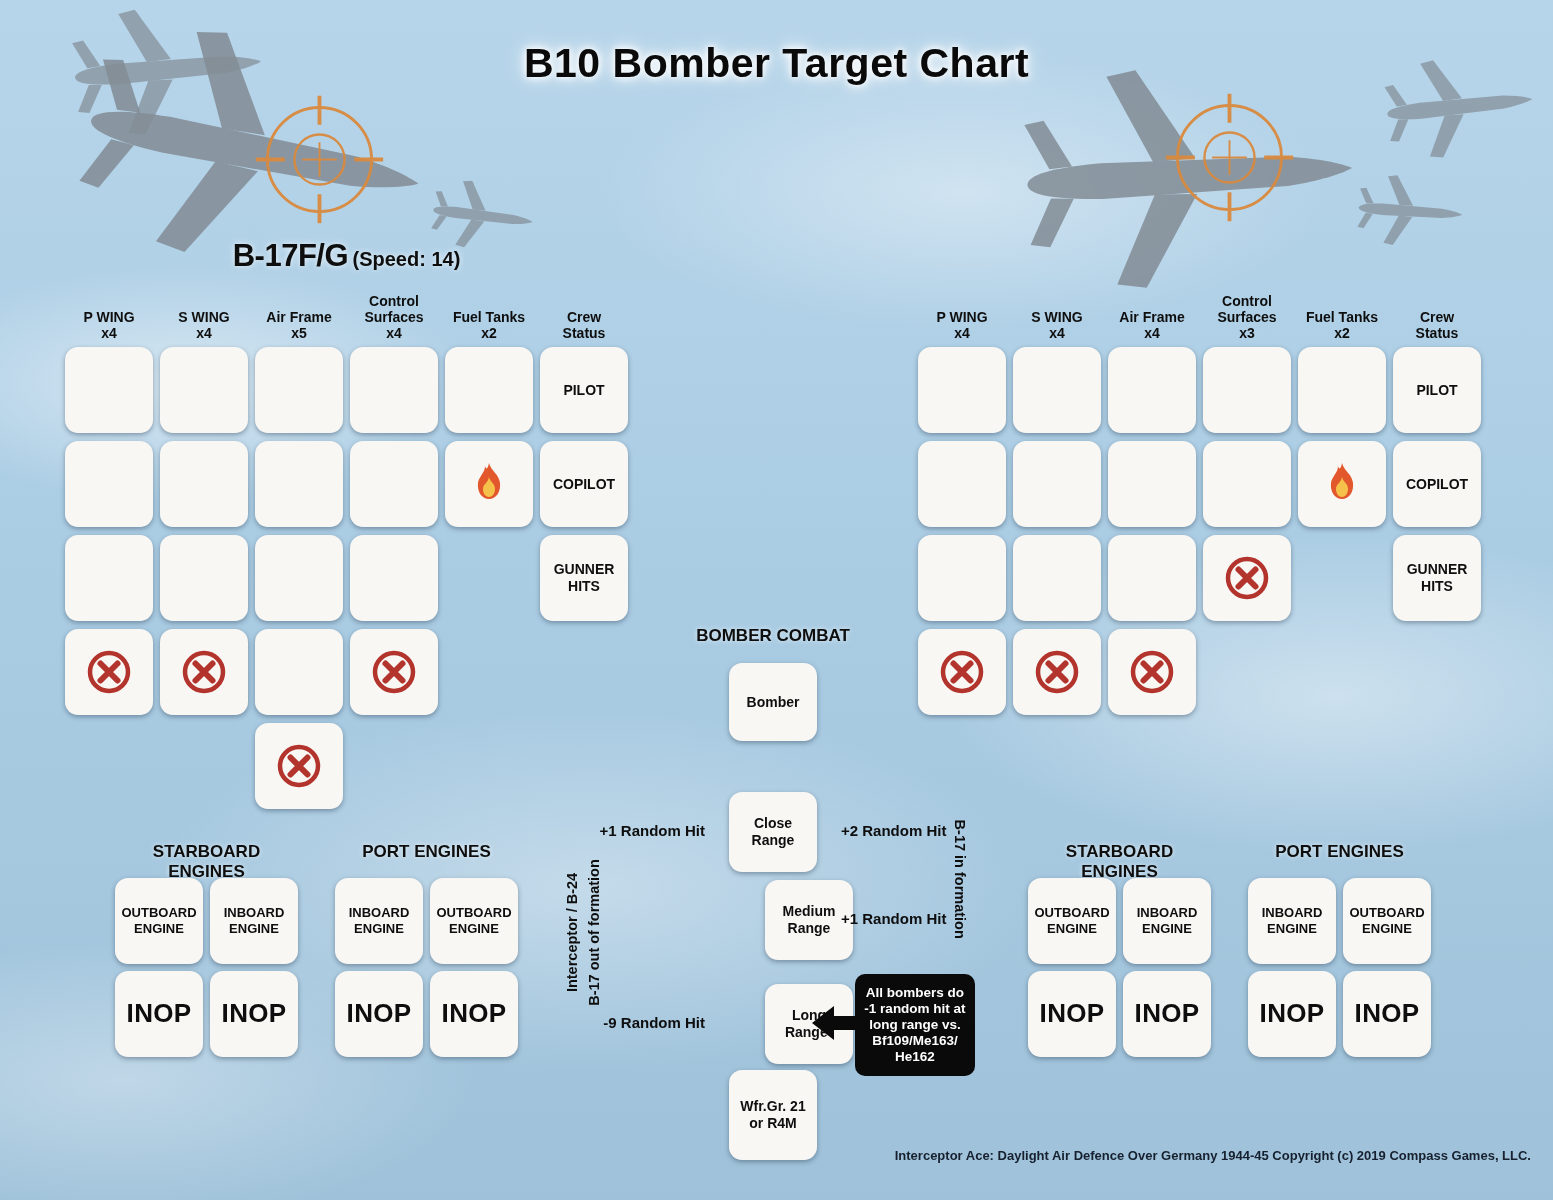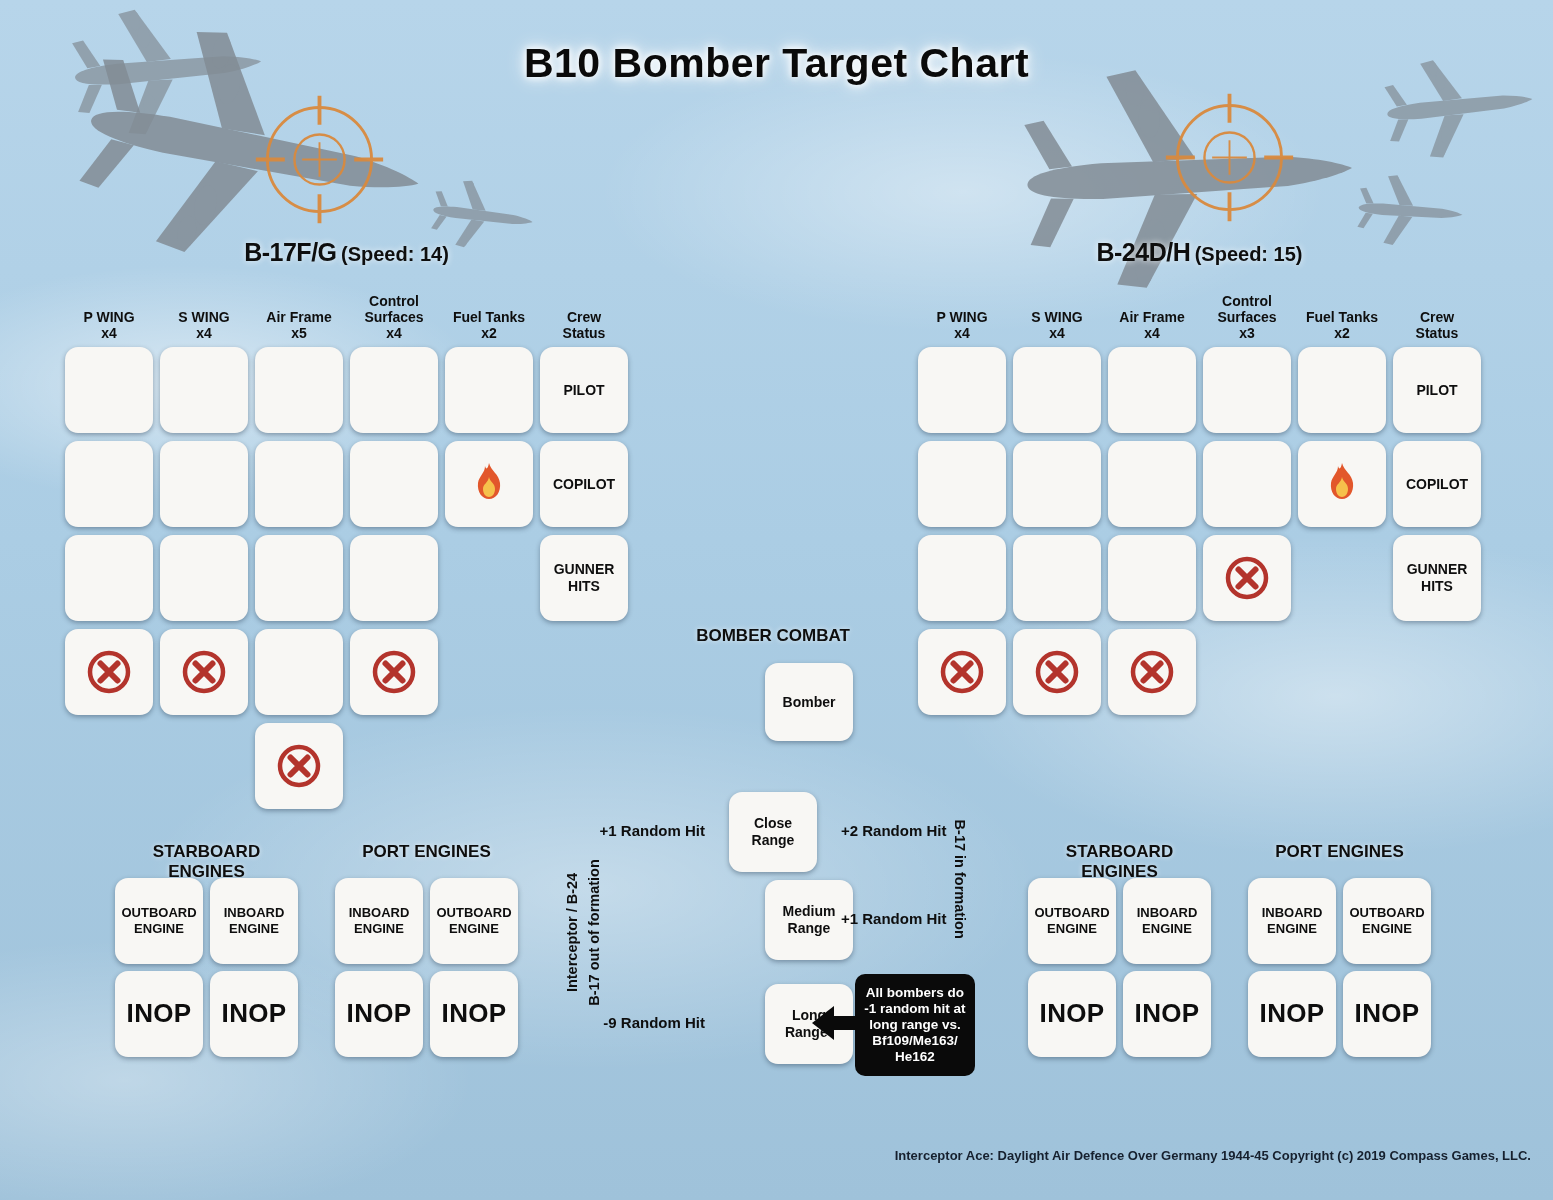--- a/index.html
+++ b/index.html
@@ -22,21 +22,21 @@
   .plane{position:absolute;fill:#828c95;opacity:.85;}
   .plane.dim{opacity:.7;}
   .crosshair{position:absolute;opacity:.95;}
   .box{
     position:absolute;width:88px;height:86px;background:#f8f7f4;border-radius:13px;
     box-shadow:0 2px 5px rgba(20,40,60,.38);
     display:flex;align-items:center;justify-content:center;
   }
   .panel-title{position:absolute;width:563px;text-align:center;white-space:nowrap;
     text-shadow:0 0 6px rgba(255,255,255,.85);}
-  .panel-title .pname{font-size:25px;font-weight:bold;letter-spacing:-.5px;}
+  .panel-title .pname{font-size:31px;font-weight:bold;letter-spacing:-.5px;}
   .panel-title .pspeed{font-size:20px;font-weight:bold;}
   .col-head{
     position:absolute;width:94px;height:62px;display:flex;flex-direction:column;
     justify-content:flex-end;align-items:center;text-align:center;
     font-size:14px;font-weight:bold;line-height:1.14;
   }
   .ch-name{max-width:88px;}
   .ch-name.narrow{max-width:58px;}
   .box-label{font-size:14px;font-weight:bold;text-align:center;line-height:1.2;padding:0 9px;}
   .engine-label{font-size:13px;padding:0 4px;}
@@ -185,21 +185,20 @@
     </div>
     <div class="box" style="left: 540px; top: 347px;">
       <div class="box-label">PILOT</div>
     </div>
     <div class="box" style="left: 540px; top: 441px;">
       <div class="box-label">COPILOT</div>
     </div>
     <div class="box" style="left: 540px; top: 535px;">
       <div class="box-label">GUNNER HITS</div>
     </div>
-    <div class="panel-title" style="left: 918px; top: 238px;"><span class="pname">B-24D/H</span> <span class="pspeed">(Speed: 15)</span></div>
     <div class="col-head" style="left: 915px; top: 280px;">
       <div class="ch-name">P WING</div>
       <div class="ch-mult">x4</div>
     </div>
     <div class="box" style="left: 918px; top: 347px;"></div>
     <div class="box" style="left: 918px; top: 441px;"></div>
     <div class="box" style="left: 918px; top: 535px;"></div>
     <div class="box" style="left: 918px; top: 629px;">
       <svg width="48" height="48" viewBox="0 0 48 48">
         <circle cx="24" cy="24" r="19" fill="none" stroke="#b3342c" stroke-width="4.5"></circle>
@@ -313,36 +312,39 @@
     <div class="box" style="left: 1248px; top: 971px;">
       <div class="box-label inop">INOP</div>
     </div>
     <div class="box" style="left: 1343px; top: 878px;">
       <div class="box-label engine-label">OUTBOARD ENGINE</div>
     </div>
     <div class="box" style="left: 1343px; top: 971px;">
       <div class="box-label inop">INOP</div>
     </div>
     <div class="grp-title" style="width: 200px; left: 673px; top: 626px;">BOMBER COMBAT</div>
-    <div class="box" style="height: 78px; left: 765px; top: 663px;">
+    <div class="box" style="height: 78px; left: 729px; top: 663px;">
       <div class="box-label">Bomber</div>
     </div>
     <div class="box" style="height: 80px; left: 729px; top: 792px;">
       <div class="box-label">Close Range</div>
     </div>
     <div class="side-label left" style="left: 589px; top: 822px;">+1 Random Hit</div>
     <div class="side-label right" style="left: 841px; top: 822px;">+2 Random Hit</div>
     <div class="box" style="height: 80px; left: 765px; top: 880px;">
       <div class="box-label">Medium Range</div>
     </div>
     <div class="side-label right" style="left: 841px; top: 910px;">+1 Random Hit</div>
     <div class="box" style="height: 80px; left: 729px; top: 984px; margin-left: 36px;">
       <div class="box-label">Long Range*</div>
     </div>
     <div class="side-label left" style="left: 589px; top: 1014px;">-9 Random Hit</div>
+    <div class="box" style="height: 90px; left: 729px; top: 1070px;">
+      <div class="box-label">Wfr.Gr. 21 or R4M</div>
+    </div>
     <div class="vtext" style="width: 240px; transform: rotate(-90deg); left: 463px; top: 910px;">
       <div>Interceptor / B-24</div>
       <div>B-17 out of formation</div>
     </div>
     <div class="vtext" style="width: 130px; transform: rotate(90deg); left: 895px; top: 868px;">B-17 in formation</div>
     <div class="callout">
       <div>All bombers do</div>
       <div>-1 random hit at</div>
       <div>long range vs.</div>
       <div>Bf109/Me163/</div>

